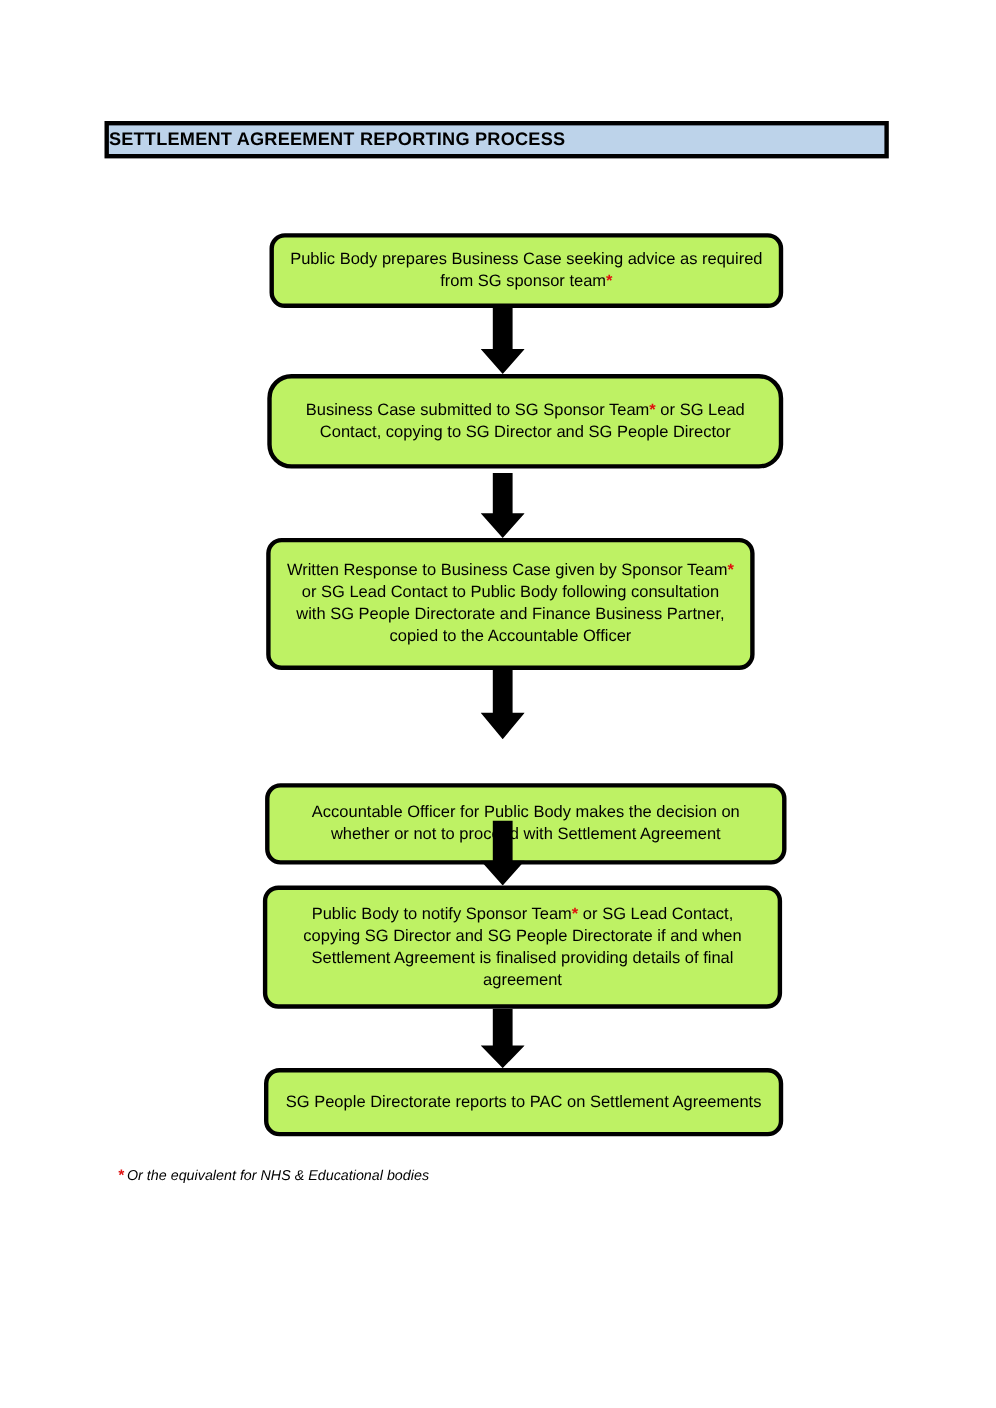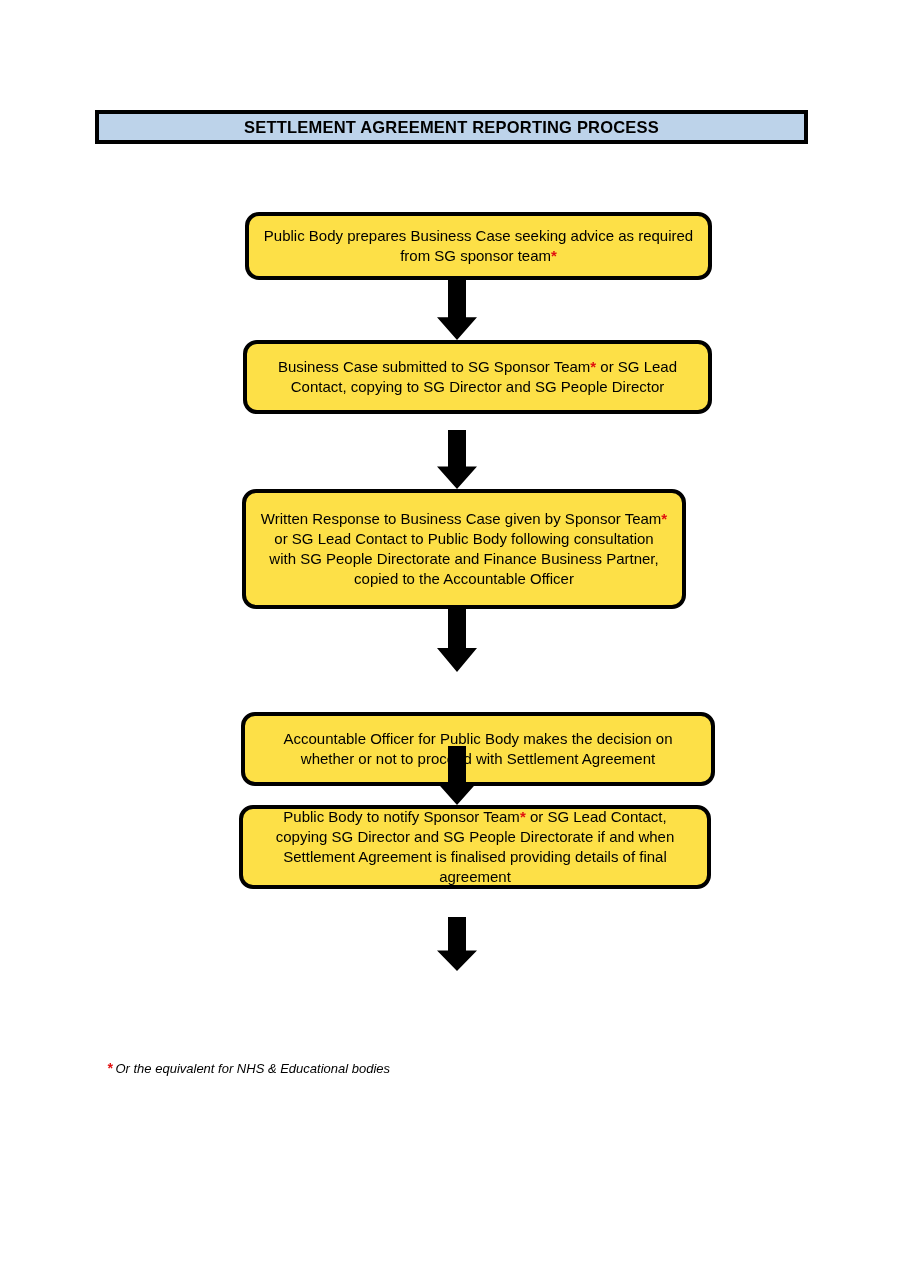--- a/index.html
+++ b/index.html
@@ -26,21 +26,20 @@
     background: #000000;
     padding: 4px;
     box-sizing: border-box;
   }
   #title-banner-inner {
     width: 100%;
     height: 100%;
     background: #bdd3ea;
     display: flex;
     align-items: center;
-    justify-content: center;
   }
   #title-text {
     font-size: 16.5px;
     font-weight: bold;
     letter-spacing: 0.2px;
     color: #000000;
     white-space: nowrap;
   }
 
   
@@ -49,44 +48,44 @@
     left: 0;
     top: 0;
     width: 905px;
     height: 1280px;
   }
 
   .flow-box {
     position: absolute;
     border: 4px solid #000000;
     border-radius: 14px;
-    background: #fde047;
+    background: #bef264;
     box-sizing: border-box;
     display: flex;
     align-items: center;
     justify-content: center;
     text-align: center;
   }
   .flow-box .box-text {
     font-size: 15px;
     line-height: 1.34;
     padding: 0 14px;
     color: #000000;
   }
   .ast {
     color: #e01010;
     font-weight: bold;
   }
 
   
   #box-1 { left: 245px; top: 212px; width: 467px; height: 68px; }
-  #box-2 { left: 243px; top: 340px; width: 469px; height: 74px; }
+  #box-2 { left: 243px; top: 340px; width: 469px; height: 86px; border-radius: 22px; }
   #box-3 { left: 242px; top: 489px; width: 444px; height: 120px; }
   #box-4 { left: 241px; top: 712px; width: 474px; height: 74px; }
-  #box-5 { left: 239px; top: 805px; width: 472px; height: 84px; }
+  #box-5 { left: 239px; top: 805px; width: 472px; height: 112px; }
   #box-6 { left: 240px; top: 971px; width: 472px; height: 62px; }
 
   
   .arrow {
     position: absolute;
     left: 437px;
     width: 40px;
   }
   .arrow svg { display: block; width: 40px; height: 100%; }
 
@@ -176,18 +175,21 @@
       <span>Public Body to notify Sponsor Team</span><span class="ast">*</span><span> or SG Lead Contact, copying SG Director and SG People Directorate if and when Settlement Agreement is finalised providing details of final agreement</span>
     </div>
   </div>
 
   <div class="arrow" id="arrow-5">
     <svg viewBox="0 0 40 100" preserveAspectRatio="none" aria-hidden="true">
       <polygon points="11,0 29,0 29,62 40,62 20,100 0,62 11,62" fill="#000000"></polygon>
     </svg>
   </div>
 
+  <div class="flow-box" id="box-6">
+    <div class="box-text">SG People Directorate reports to PAC on Settlement Agreements</div>
+  </div>
 
 </div>
 
 <div id="footnote">
   <span class="fn-ast">*</span><span>Or the equivalent for NHS &amp; Educational bodies</span>
 </div>
 
 </body></html>

